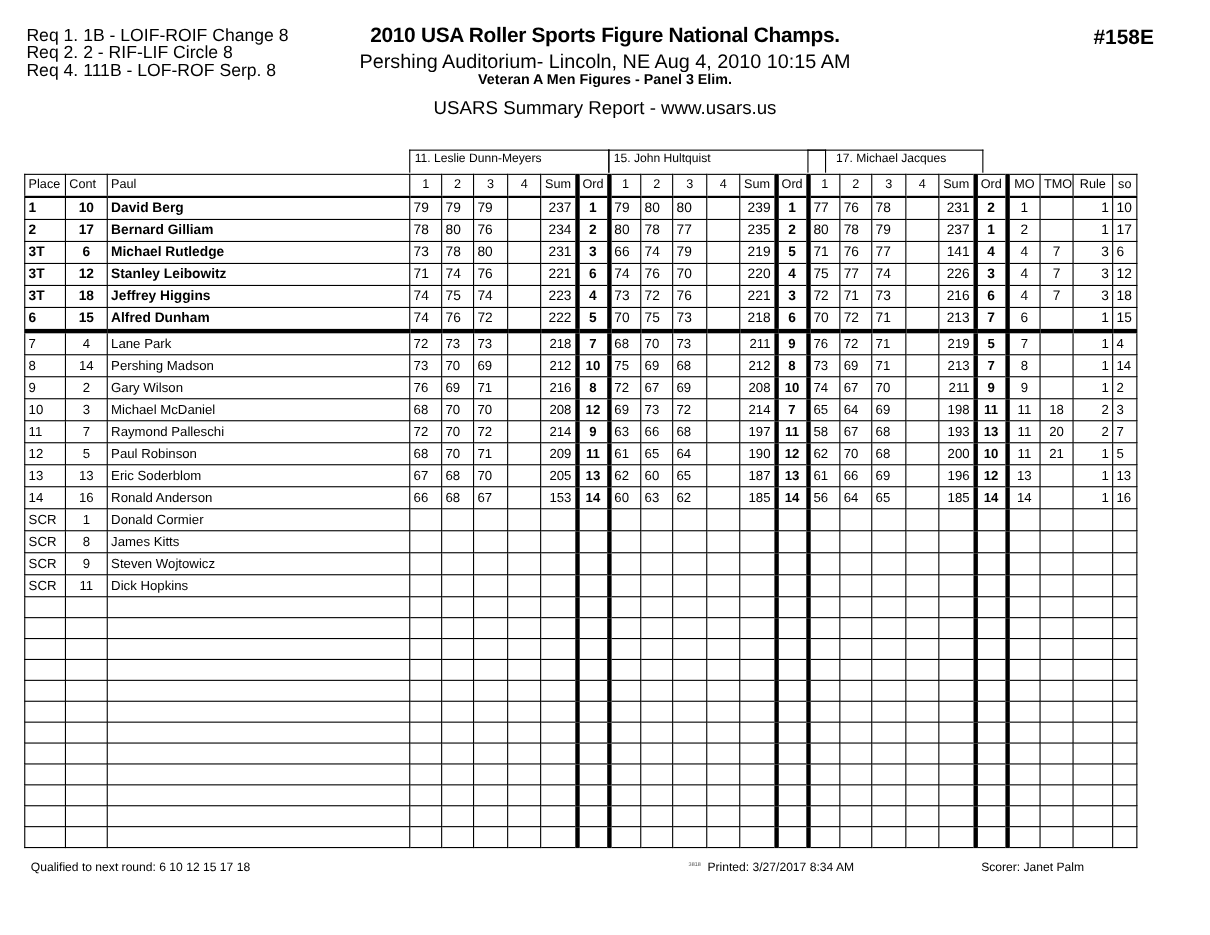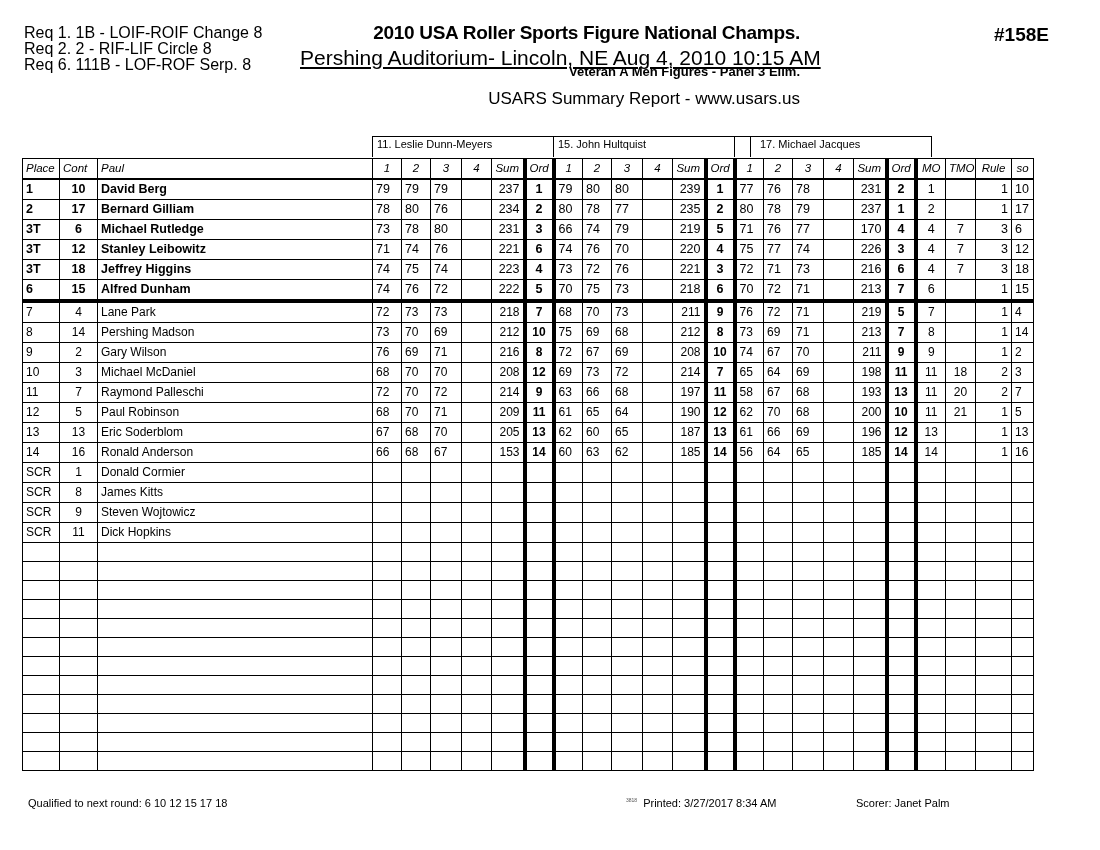--- a/index.html
+++ b/index.html
@@ -1,62 +1,62 @@
 <!DOCTYPE html>
 <html><head>
 <meta charset="utf-8">
 <style>
   html, body { margin:0; padding:0; background:#fff; }
   body { width:1100px; height:850px; position:relative; font-family:"Liberation Sans", sans-serif; color:#000; overflow:hidden; }
   .reqs { position:absolute; left:24px; top:25px; font-size:16px; line-height:16px; }
-  .hdr { position:absolute; left:300px; width:500px; text-align:right; white-space:nowrap; }
+  .hdr { position:absolute; left:300px; width:500px; text-align:center; white-space:nowrap; }
   .t1 { top:22px; font-size:19px; font-weight:bold; letter-spacing:-0.3px; }
-  .t2 { top:46px; font-size:21px;text-decoration:underline; }
+  .t2 { top:46px; font-size:18px; }
   .t3 { top:64px; font-size:13px; font-weight:bold; }
   .t4 { top:89px; font-size:17px; }
   .evno { position:absolute; left:962px; top:24px; font-size:19px; font-weight:bold;margin-left:32px; }
 
   .judges { position:absolute; top:136px; left:372px; height:22px; }
   .jbox { position:absolute; top:0; height:21px; border:1px solid #000; border-bottom:none; font-size:11px; line-height:14px; padding-left:4px; box-sizing:border-box; }
 
   table.grid { position:absolute; left:22px; top:158px; border-collapse:collapse; table-layout:fixed; width:1012px; }
   table.grid td { border:1px solid #000; height:19px; padding:0 3px; font-size:12px; line-height:19px; white-space:nowrap; overflow:hidden; box-sizing:border-box; }
   table.grid tr.head td { font-size:11.5px; }
   .c { text-align:center; }
   .r { text-align:right; }
   .b { font-weight:bold; }
   .tk { border-left:4px solid #000 !important; }
   .tkr { border-right:4px solid #000 !important; }
-  tr.head td { border-bottom:2px solid #000 !important;font-style:italic; }
+  tr.head td { border-bottom:2px solid #000 !important; }
   tr.cut td { border-bottom:4px solid #000 !important; }
   tr.top td { font-weight:bold; font-size:12.5px; }
   tr.top td.nb { font-weight:normal; }
 
-  .footer { position:absolute; top:783px; font-size:11px;margin-top:14px; }
+  .footer { position:absolute; top:783px; font-size:11px; }
   .tiny { font-size:5px; vertical-align:super; color:#555; margin-right:6px; }
 </style>
 </head>
 <body>
 
 <div class="reqs">
   <div>Req  1.  1B - LOIF-ROIF Change 8</div>
   <div>Req  2.  2 - RIF-LIF Circle 8</div>
-  <div>Req  6.  111B - LOF-ROF Serp. 8</div>
+  <div>Req  4.  111B - LOF-ROF Serp. 8</div>
 </div>
 
 <div class="hdr t1">2010 USA Roller Sports Figure National Champs.</div>
 <div class="hdr t2">Pershing Auditorium- Lincoln, NE  Aug 4, 2010  10:15 AM</div>
 <div class="hdr t3">Veteran A Men Figures - Panel 3 Elim.</div>
 <div class="hdr t4">USARS Summary Report - www.usars.us</div>
 <div class="evno">#158E</div>
 
 <div class="judges">
   <div class="jbox" style="left:0;width:182px;">11.  Leslie Dunn-Meyers</div>
   <div class="jbox" style="left:181px;width:198px;">15.  John Hultquist</div>
-  <div class="jbox" style="left:362px;width:198px;padding-left:25px;">17.  Michael Jacques</div>
+  <div class="jbox" style="left:362px;width:160px;padding-left:25px;">17.  Michael Jacques</div>
 </div>
 
 <table class="grid" id="grid">
   <colgroup>
     <col style="width:37px">
       <col style="width:38px">
       <col style="width:275px">
     <col style="width:29px">
       <col style="width:29px">
       <col style="width:31px">
@@ -175,21 +175,21 @@
         <td class=" tk nb">66</td>
         <td class=" nb">74</td>
         <td class=" nb">79</td>
         <td class=" nb"></td>
         <td class="r nb">219</td>
         <td class="c b tk">5</td>
         <td class=" tk nb">71</td>
         <td class=" nb">76</td>
         <td class=" nb">77</td>
         <td class=" nb"></td>
-        <td class="r nb">170</td>
+        <td class="r nb">141</td>
         <td class="c b tk tkr">4</td>
         <td class="c nb">4</td>
         <td class="c nb">7</td>
         <td class="r nb">3</td>
         <td class="nb">6</td>
       </tr>
       <tr class="top">
         <td>3T</td>
         <td class="c">12</td>
         <td>Stanley Leibowitz</td>
@@ -916,13 +916,13 @@
         <td class="c nb"></td>
         <td class="c nb"></td>
         <td class="r nb"></td>
         <td class="nb"></td>
       </tr>
     </tbody>
 </table>
 
 <div class="footer" style="left:28px;">Qualified to next round:   6 10 12 15 17 18</div>
 <div class="footer" style="left:626px;"><span class="tiny">3818</span><span>Printed:  3/27/2017  8:34 AM</span></div>
-<div class="footer" style="left:856px;">Scorer:   Janet Palm</div>
+<div class="footer" style="left:892px;">Scorer:   Janet Palm</div>
 
 </body></html>

